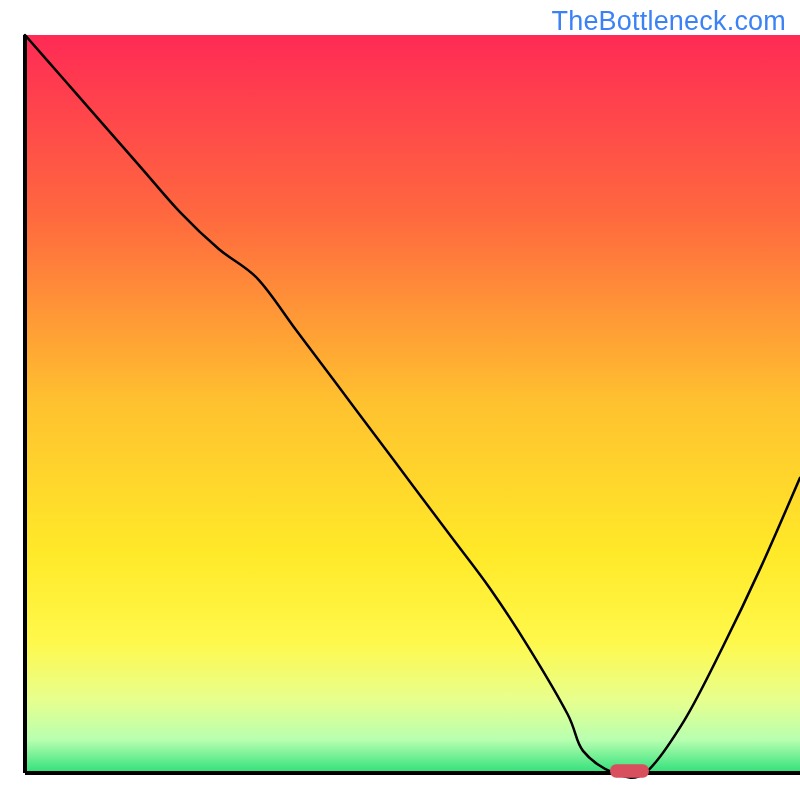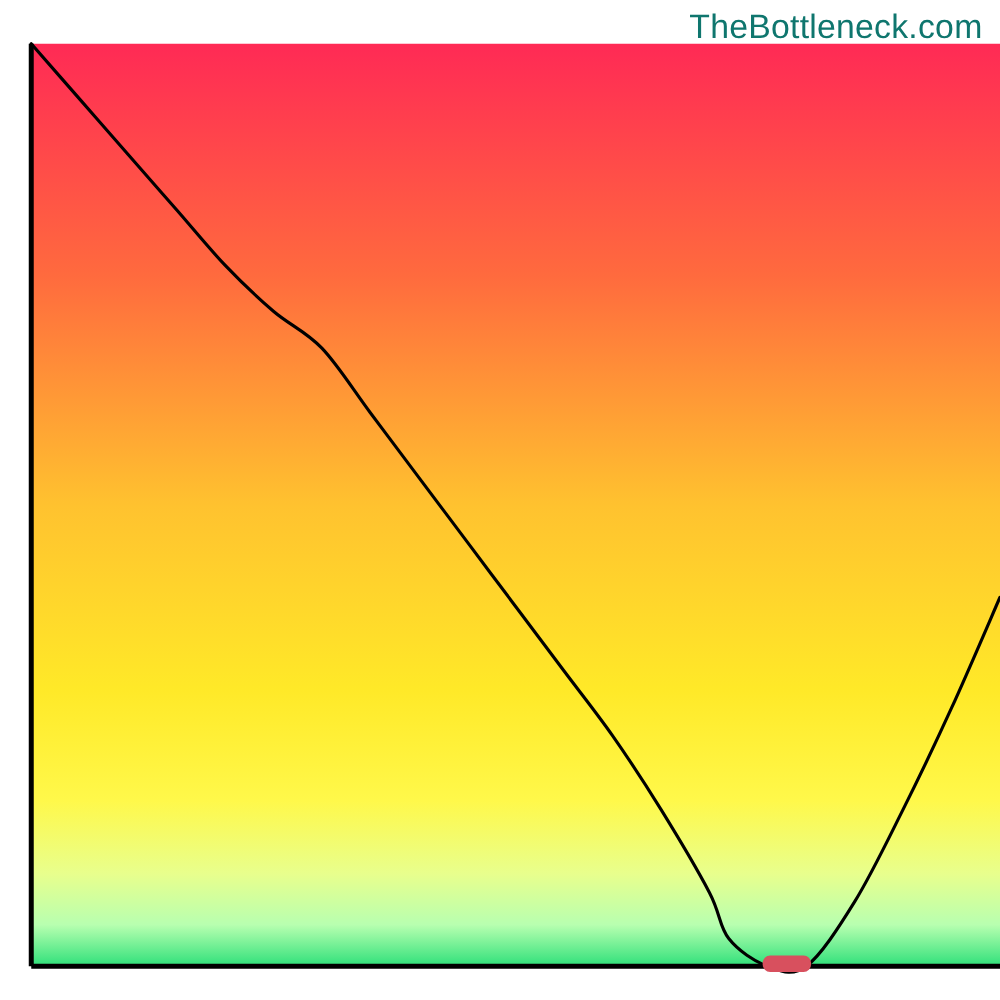--- a/index.html
+++ b/index.html
@@ -14,21 +14,21 @@
     position: relative;
     width: 800px;
     height: 800px;
   }
   .watermark {
     position: absolute;
     top: 6px;
     right: 14px;
     font-size: 27px;
     font-weight: 500;
-    color: #0f766e;
+    color: #3b82f6;
     letter-spacing: 0.2px;
     z-index: 10;
   }
   svg {
     display: block;
   }
 </style>
 </head>
 <body>
 

